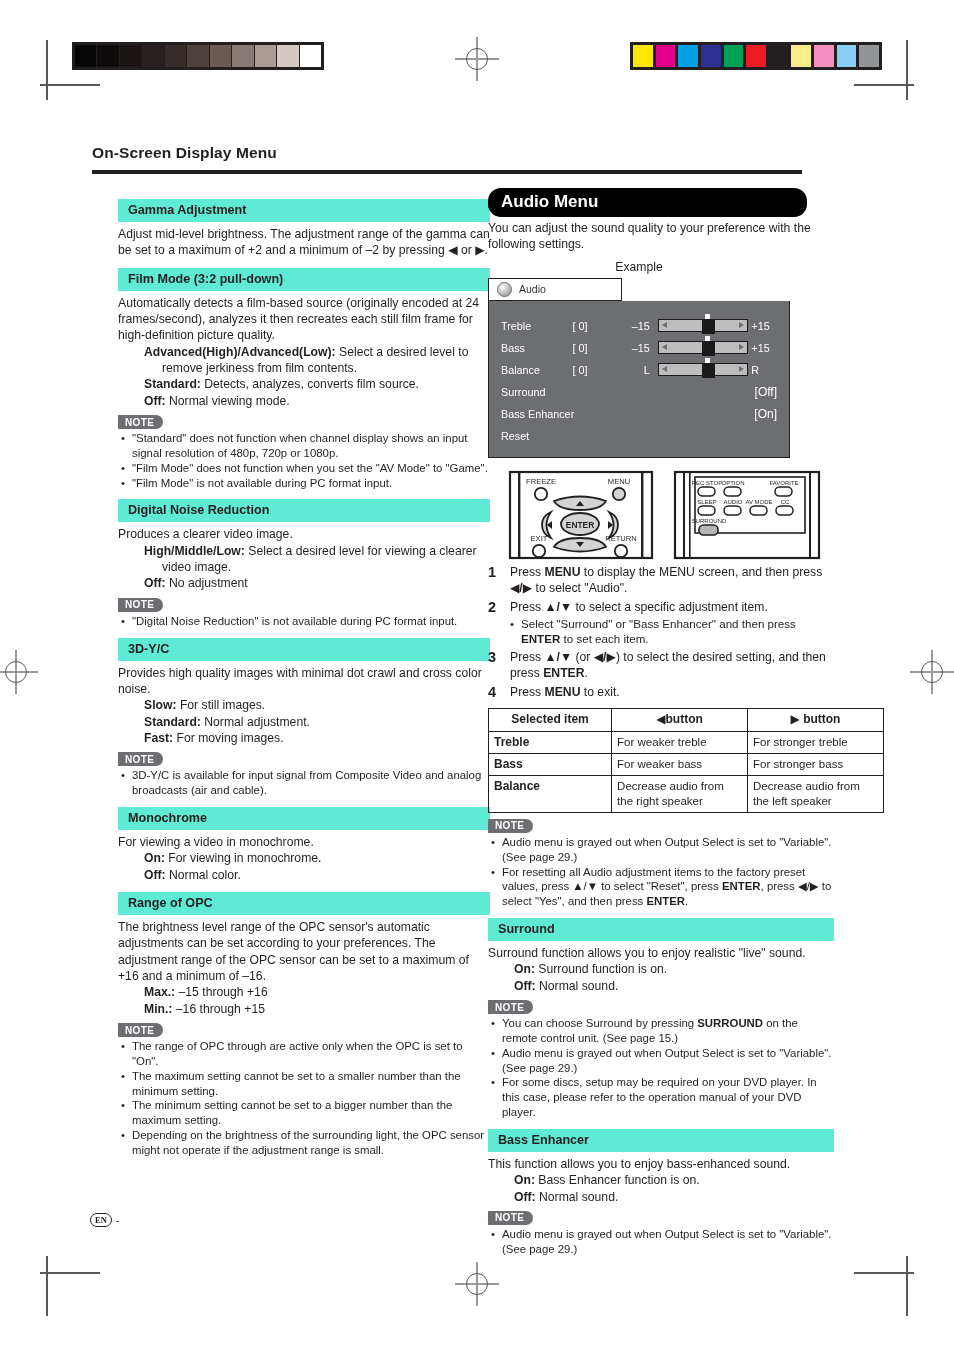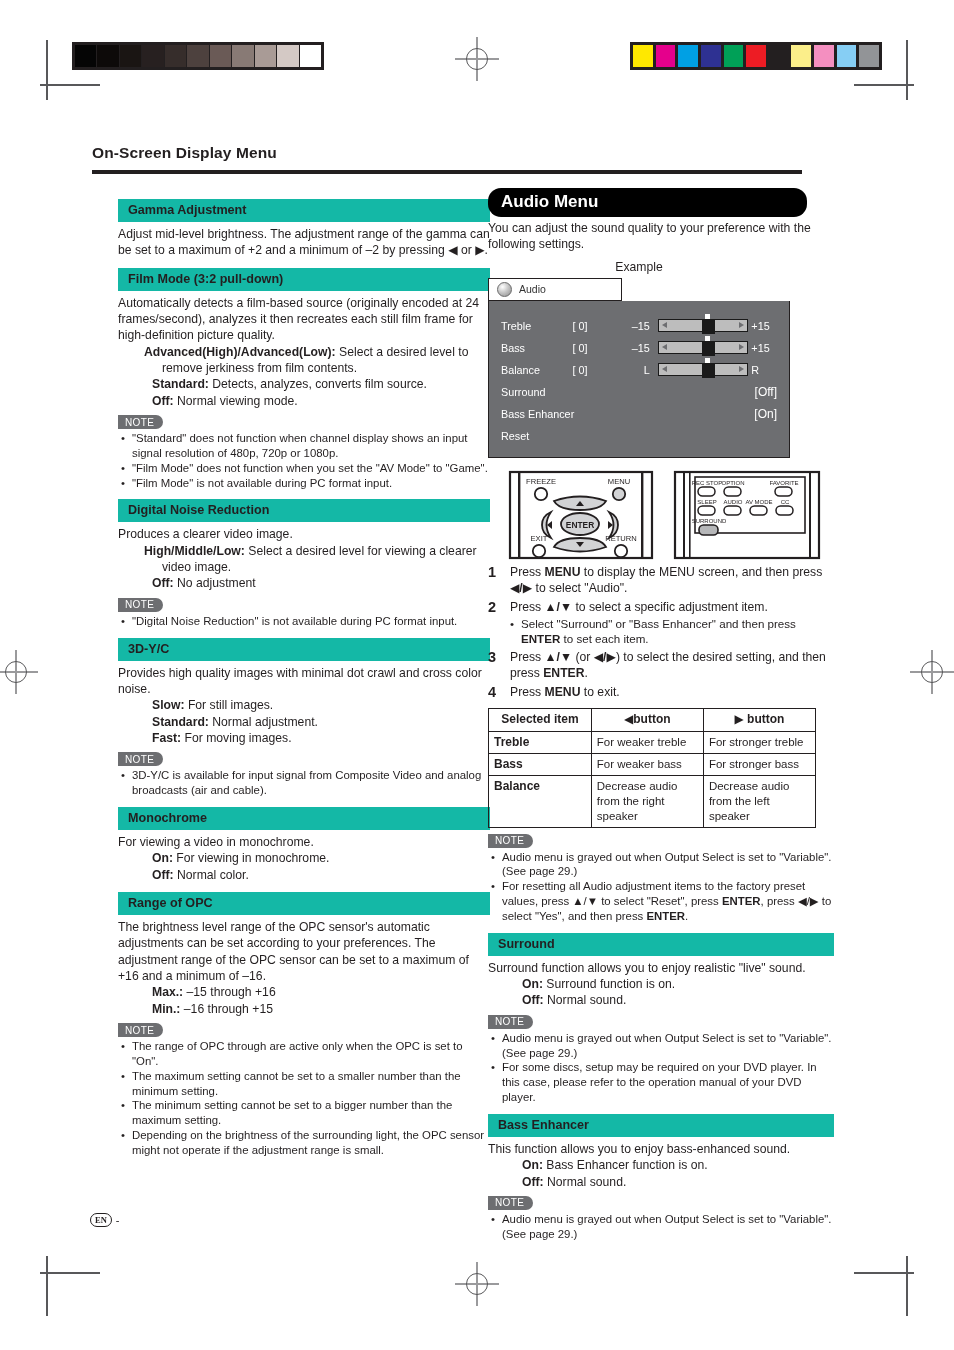--- a/index.html
+++ b/index.html
@@ -23,30 +23,30 @@
   
   .page{position:absolute;left:0;top:0;width:954px;height:1350px;}
   .running-head{position:absolute;left:92px;top:144px;font-size:15.5px;font-weight:bold;letter-spacing:.1px;}
   .head-rule{position:absolute;left:92px;top:170px;width:710px;height:3.5px;background:#231f20;}
 
   .col{position:absolute;width:372px;}
   .col-l{left:118px;top:190px;}
   .col-r{left:488px;top:188px;width:346px;}
 
   
-  .secbar{background:#14b8a6;font-weight:bold;font-size:12.6px;padding:3px 0 3px 10px;margin:9px 0 4px 0;line-height:1.35;}
+  .secbar{background:#5eead4;font-weight:bold;font-size:12.6px;padding:3px 0 3px 10px;margin:9px 0 4px 0;line-height:1.35;}
   .col-l .secbar{width:362px;}
   .col-r .secbar{width:336px;}
 
   p.body{font-size:12.2px;line-height:1.34;margin:0 0 0 0;}
-  .indent{margin-left:34px;font-size:12.2px;line-height:1.34;}
+  .indent{margin-left:26px;font-size:12.2px;line-height:1.34;}
   .indent b,.indent2 b{font-weight:bold;}
 
   
-  .note-tag{display:inline-block;background:#6d6e71;color:#fff;font-size:10px;font-weight:normal;
+  .note-tag{display:inline-block;background:#6d6e71;color:#fff;font-size:10px;font-weight:bold;
             letter-spacing:.4px;padding:1.5px 9px 1.5px 7px;border-radius:0 8px 8px 0;margin:6px 12px 2px 0;}
   ul.note{list-style:none;margin:0 0 0 2px;padding:0;}
   ul.note li{font-size:11.4px;line-height:1.3;padding-left:12px;position:relative;margin-bottom:0px;}
   ul.note li:before{content:"\2022";position:absolute;left:1px;top:0;}
 
   
   .audiobar{background:#000;color:#fff;font-weight:bold;font-size:17px;
             padding:4px 0 5px 13px;border-radius:13px;width:306px;margin-bottom:3px;}
 
   .example{text-align:center;font-weight:normal;font-size:12.2px;margin:7px 0 4px 0;width:302px;}
@@ -80,21 +80,21 @@
 
   
   ol.steps{list-style:none;margin:6px 0 0 0;padding:0;}
   ol.steps>li{position:relative;padding-left:22px;font-size:12.2px;line-height:1.32;margin-bottom:3px;}
   ol.steps>li .num{position:absolute;left:0;top:-1px;font-weight:bold;font-size:14.5px;}
   ol.steps>li ul{list-style:none;margin:1px 0 0 0;padding:0;}
   ol.steps>li ul li{position:relative;padding-left:11px;font-size:11.6px;line-height:1.3;}
   ol.steps>li ul li:before{content:"\2022";position:absolute;left:0;top:0;}
 
   
-  table.btn{border-collapse:collapse;width:328px;margin-top:8px;font-size:11.5px;}
+  table.btn{border-collapse:collapse;width:396px;margin-top:8px;font-size:11.5px;}
   table.btn th,table.btn td{border:1.3px solid #231f20;padding:3px 5px;line-height:1.28;vertical-align:top;}
   table.btn th{text-align:center;font-weight:bold;font-size:12px;}
   table.btn td.it{font-weight:bold;font-size:12px;width:104px;}
   table.btn td{width:116px;}
   b{font-weight:bold;}
 
   
   .folio{position:absolute;left:90px;top:1213px;display:flex;align-items:center;gap:4px;font-size:11px;}
   .folio .en{border:1.4px solid #231f20;border-radius:50%/50%;border-radius:9px;
              font-size:8.5px;font-weight:bold;padding:0 4px;line-height:12px;display:inline-block;font-family:Liberation Serif, serif;}
@@ -336,20 +336,21 @@
       </ul>
 
     <div class="secbar">Surround</div>
     <p class="body">Surround function allows you to enjoy realistic "live" sound.</p>
     <div id="surroundopts">
         <div class="indent"><b>On:</b><span> Surround function is on.</span></div>
         <div class="indent"><b>Off:</b><span> Normal sound.</span></div>
       </div>
     <span class="note-tag">NOTE</span>
     <ul class="note" id="surroundnotes">
+        <li>You can choose Surround by pressing <b>SURROUND</b> on the remote control unit. (See page 15.)</li>
         <li>Audio menu is grayed out when Output Select is set to "Variable". (See page 29.)</li>
         <li>For some discs, setup may be required on your DVD player. In this case, please refer to the operation manual of your DVD player.</li>
       </ul>
 
     <div class="secbar">Bass Enhancer</div>
     <p class="body">This function allows you to enjoy bass-enhanced sound.</p>
     <div id="bassopts">
         <div class="indent"><b>On:</b><span> Bass Enhancer function is on.</span></div>
         <div class="indent"><b>Off:</b><span> Normal sound.</span></div>
       </div>

